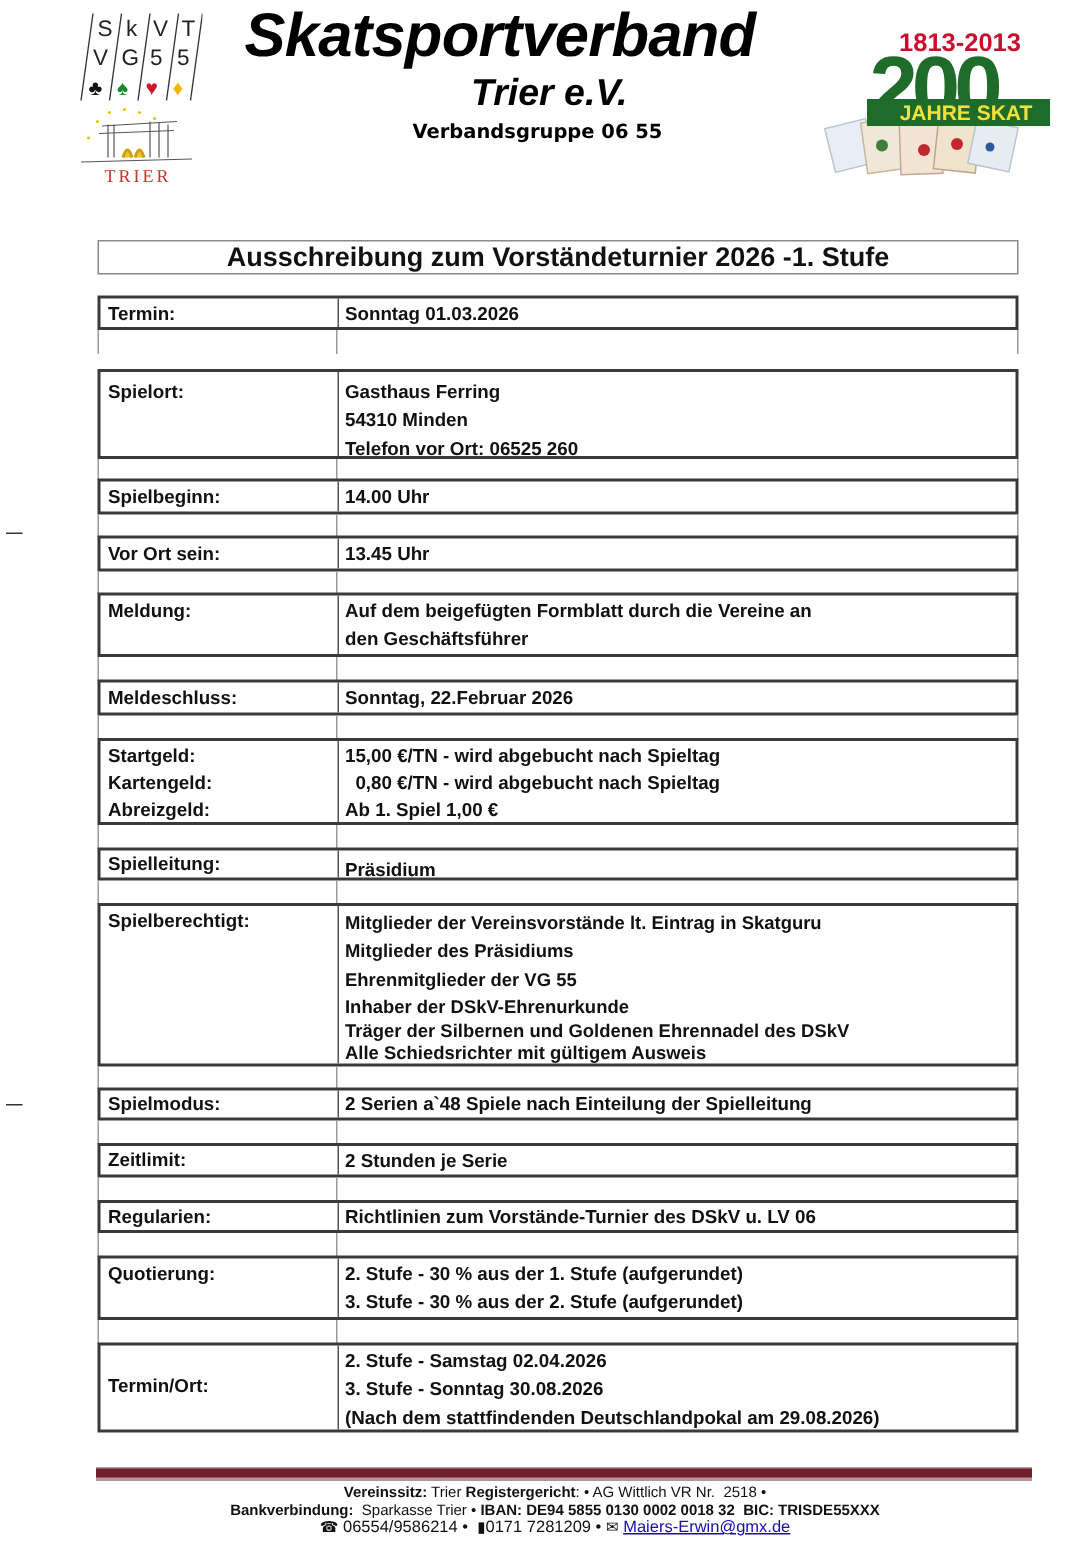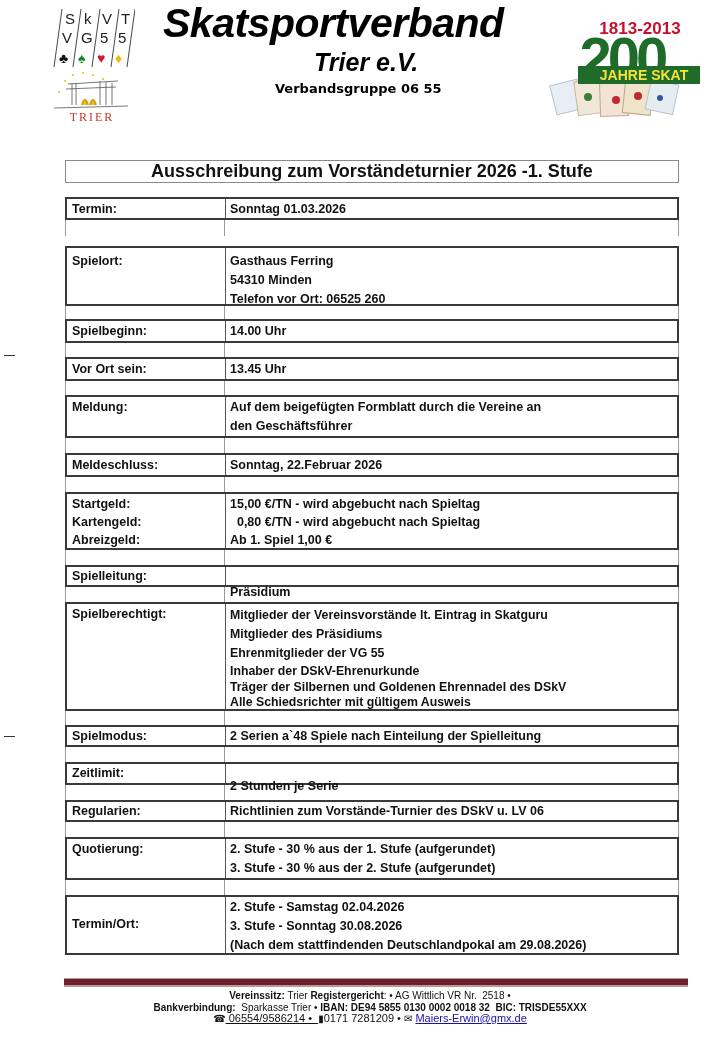--- a/index.html
+++ b/index.html
@@ -212,21 +212,21 @@
   </div>
   <div class="row spacer" style="height:16px;">
       <div class="cell-label"></div>
       <div></div>
     </div>
 
   <div class="row main" style="height:22px;">
     <div class="cell-label" style="padding-top:0;">
         <span class="line">Spielleitung:</span>
       </div>
-    <div class="cell-value" style="padding-top:16px;">
+    <div class="cell-value" style="padding-top:4px;">
         <span class="line">Präsidium</span>
       </div>
   </div>
   <div class="row spacer" style="height:16px;">
       <div class="cell-label"></div>
       <div></div>
     </div>
 
   <div class="row main" style="height:109px;">
     <div class="cell-label" style="padding-top:1px;">
@@ -256,21 +256,21 @@
   </div>
   <div class="row spacer" style="height:16px;">
       <div class="cell-label"></div>
       <div></div>
     </div>
 
   <div class="row main" style="height:23px;">
     <div class="cell-label" style="padding-top:0;">
         <span class="line">Zeitlimit:</span>
       </div>
-    <div class="cell-value" style="padding-top:13px;">
+    <div class="cell-value" style="padding-top:1px;">
         <span class="line">2 Stunden je Serie</span>
       </div>
   </div>
   <div class="row spacer" style="height:16px;">
       <div class="cell-label"></div>
       <div></div>
     </div>
 
   <div class="row main" style="height:22px;">
     <div class="cell-label" style="padding-top:0;">
@@ -313,15 +313,15 @@
 
 <div class="footer-rule"></div>
 <div class="footer">
   <div>
     <b>Vereinssitz:</b><span style="white-space:pre;"> Trier </span><b>Registergericht</b><span style="white-space:pre;">: • AG Wittlich VR Nr.  2518 •</span>
   </div>
   <div>
     <b>Bankverbindung:</b><span style="white-space:pre;">  Sparkasse Trier • </span><b style="white-space:pre;">IBAN: DE94 5855 0130 0002 0018 32  BIC: TRISDE55XXX</b>
   </div>
   <div style="font-size:11px;">
-    <span class="ficon">☎</span><span style="white-space:pre;text-decoration:underline;"> 06554/9586214 •  </span><span class="ficon">▮</span><span style="white-space:pre;">0171 7281209 • </span><span class="ficon">✉</span>&nbsp;<a>Maiers-Erwin@gmx.de</a>
+    <span class="ficon">☎</span><span style="white-space:pre;"> 06554/9586214 •  </span><span class="ficon">▮</span><span style="white-space:pre;">0171 7281209 • </span><span class="ficon">✉</span>&nbsp;<a>Maiers-Erwin@gmx.de</a>
   </div>
 </div>
 
 </body></html>

